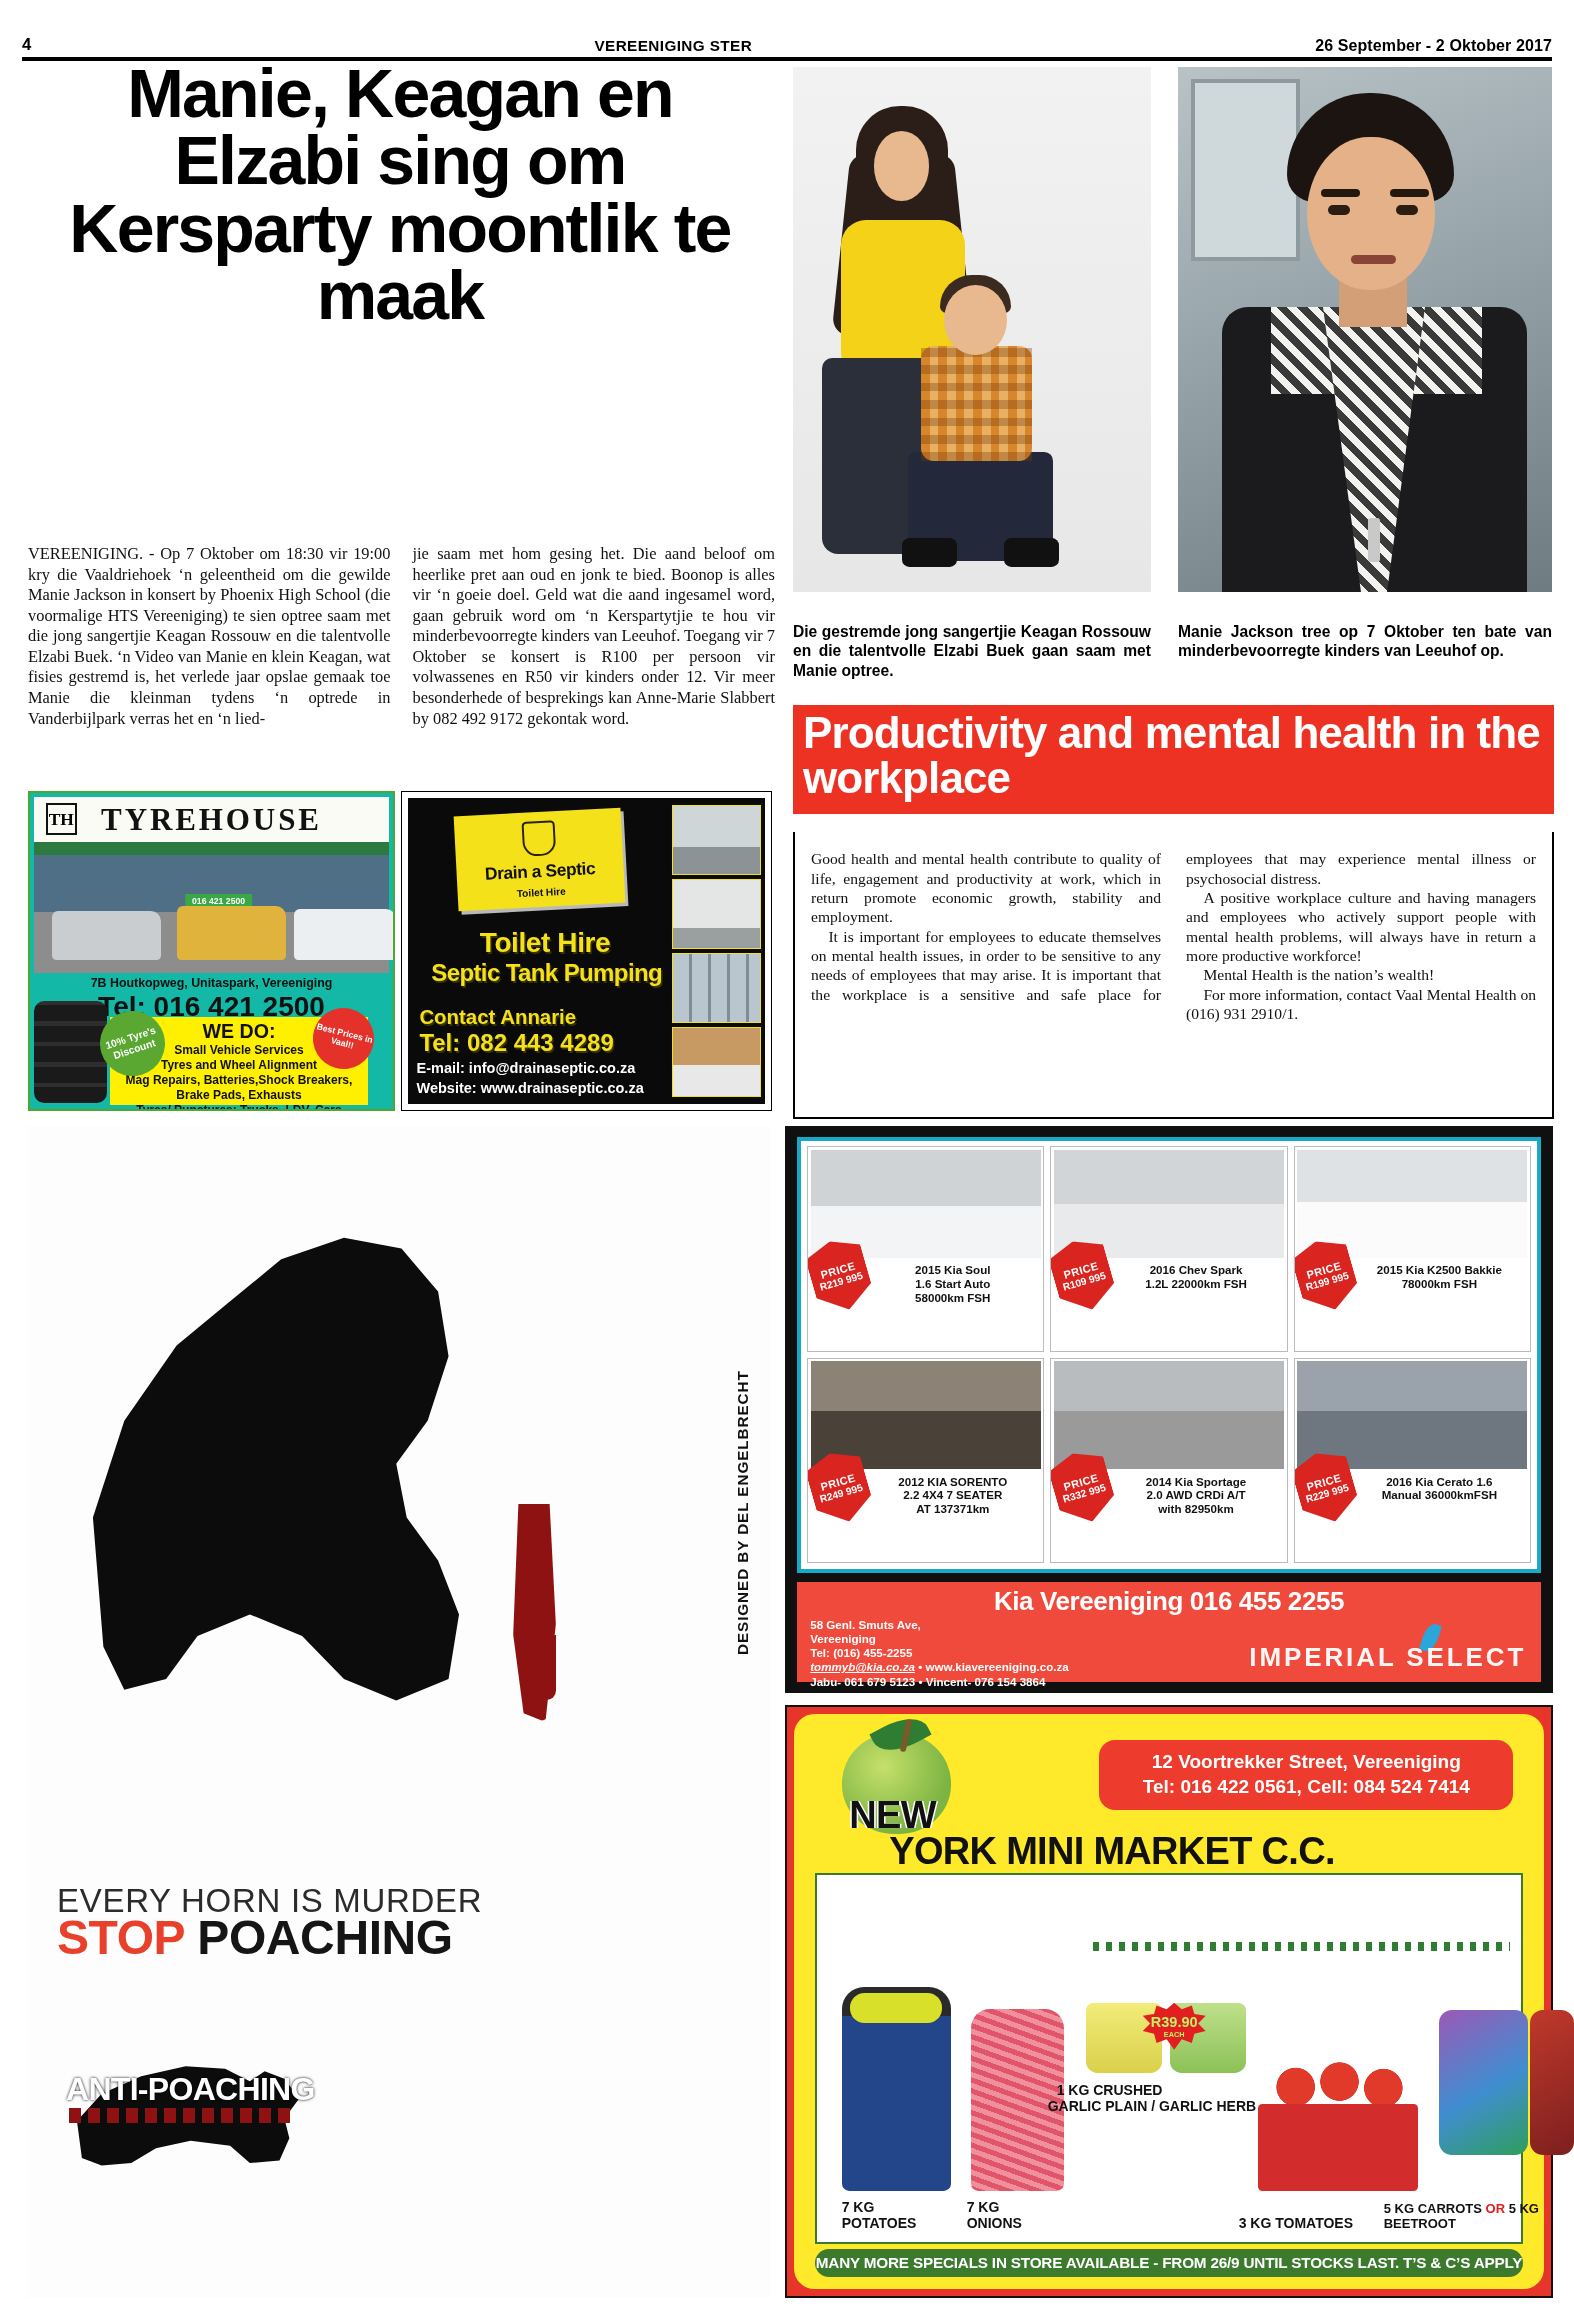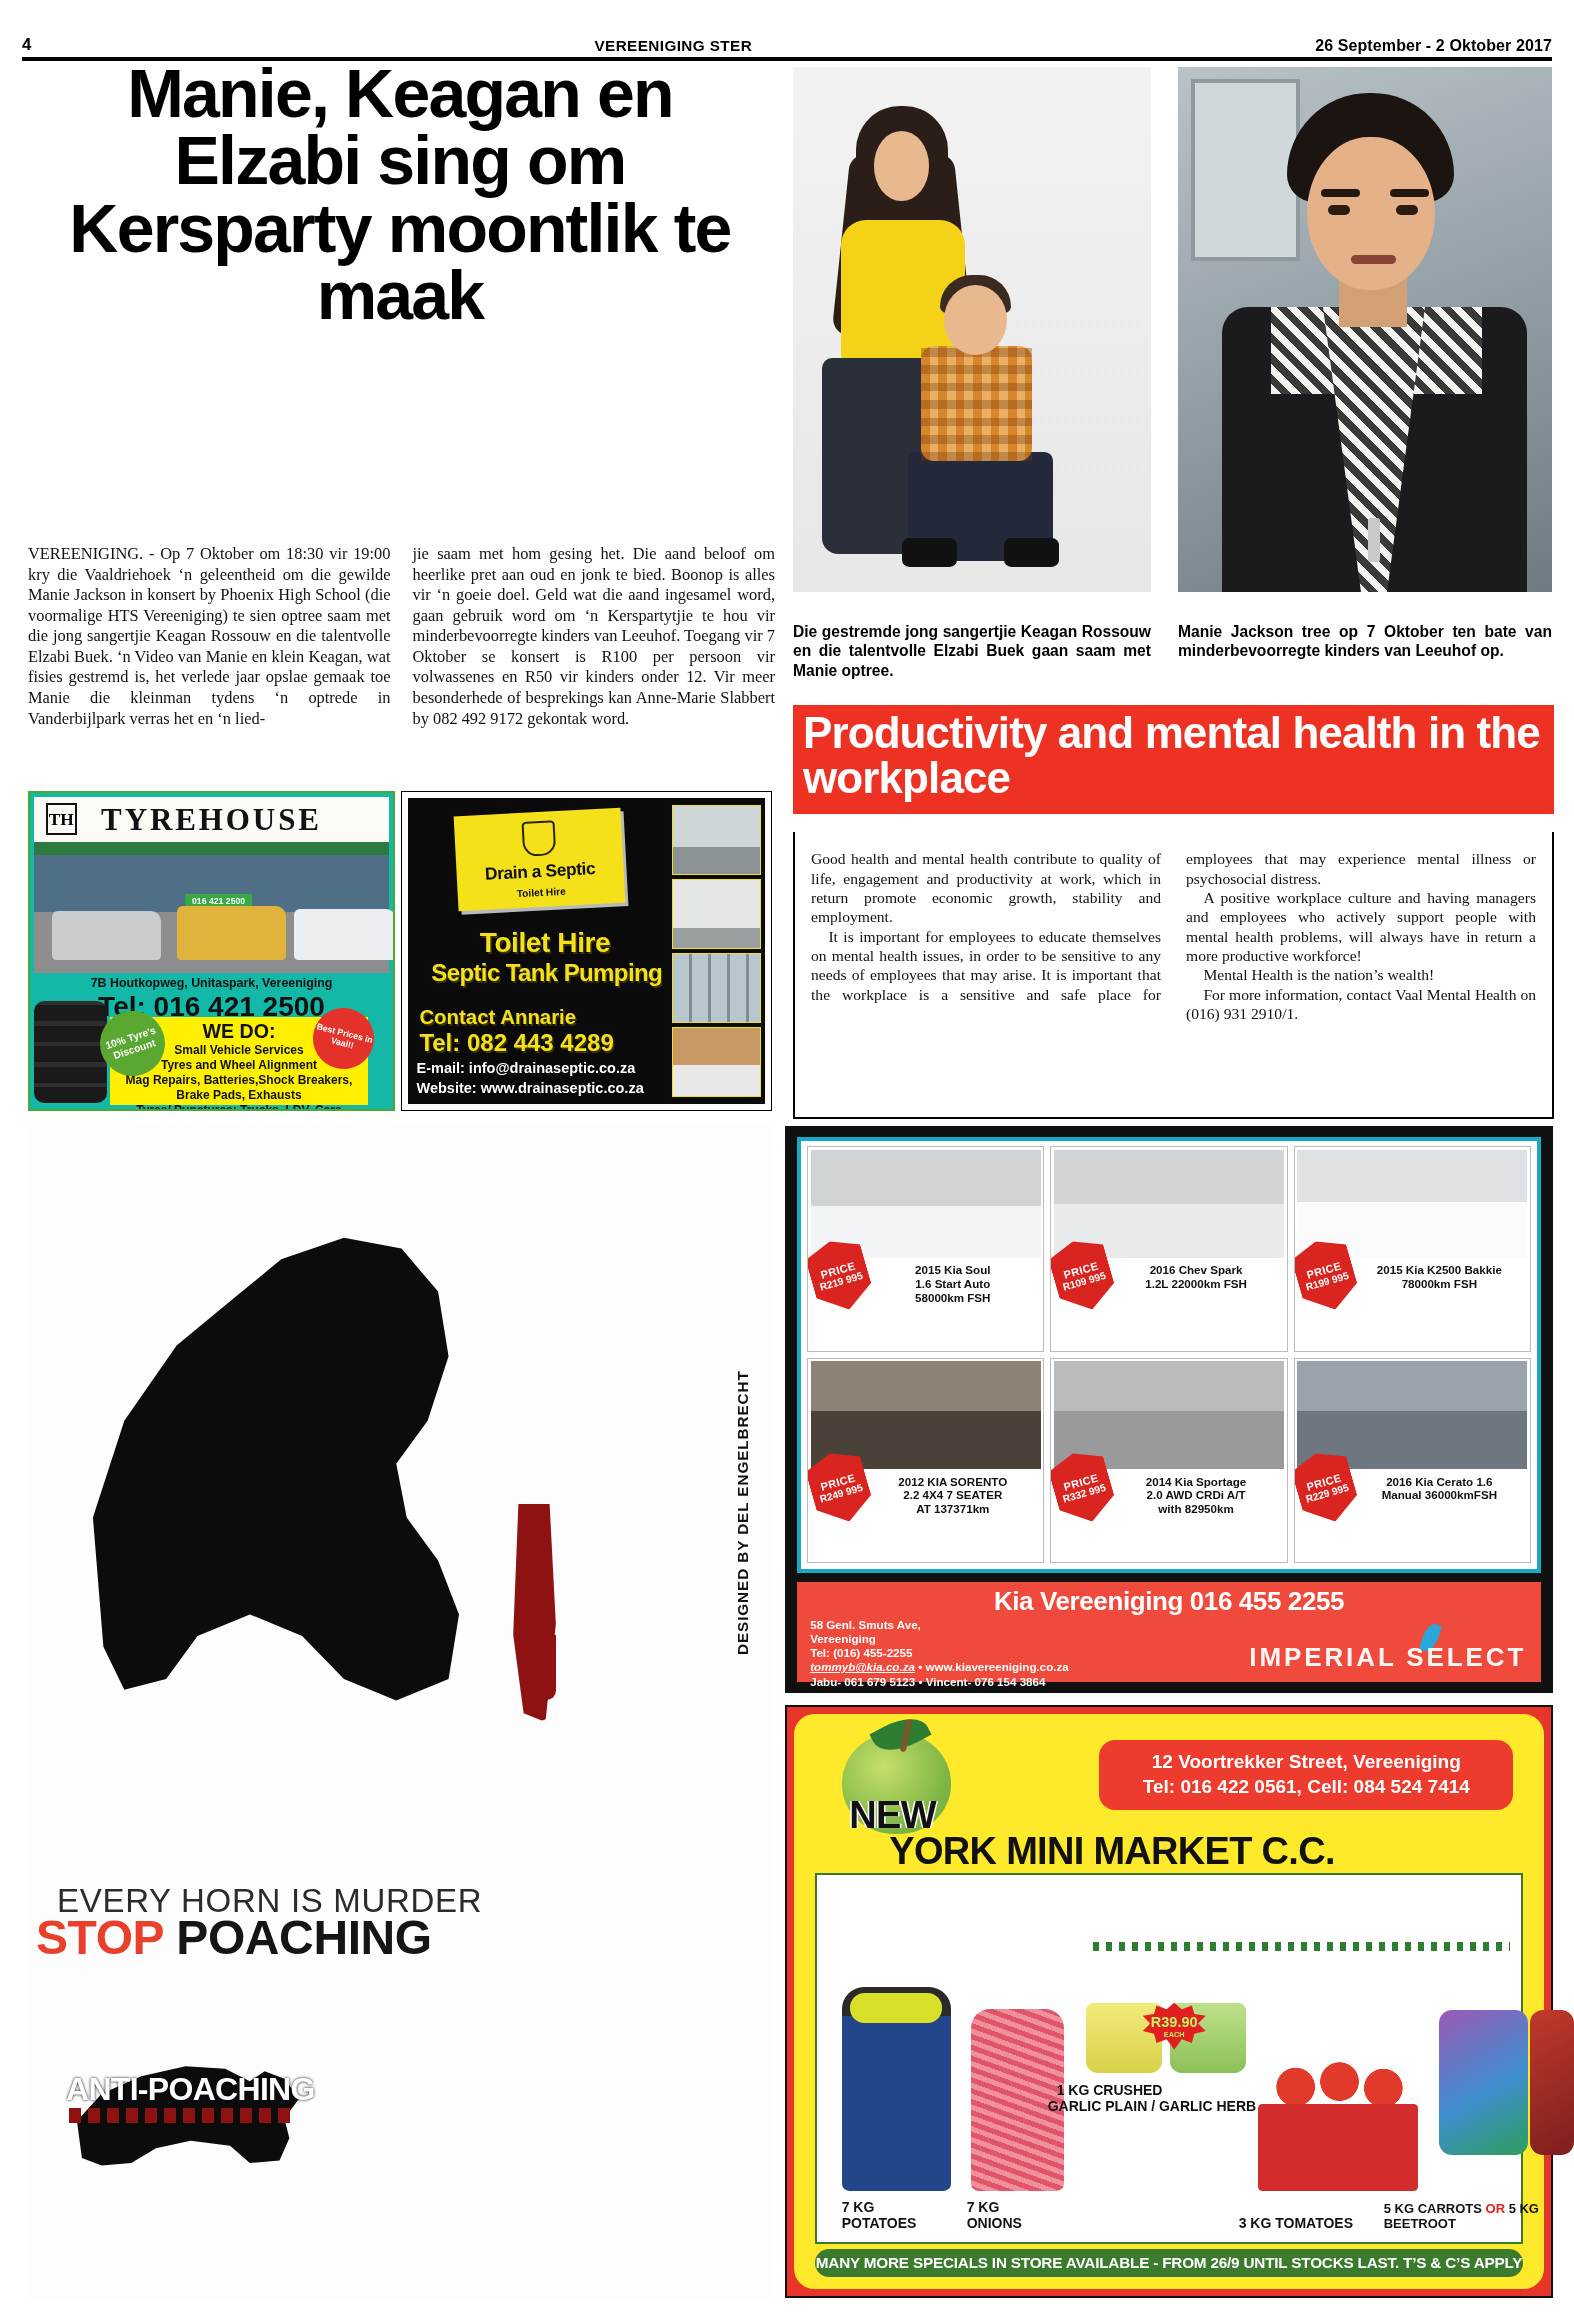--- a/index.html
+++ b/index.html
@@ -230,21 +230,21 @@
   }
   .blood{
     position:absolute; left:480px; top:378px; width:52px; height:218px;
     background:#8e1212; border-radius:0 0 26px 26px;
     clip-path: polygon(20% 0, 80% 0, 92% 55%, 72% 100%, 30% 96%, 10% 60%);
   }
   .blood2{ position:absolute; left:509px; top:509px; width:19px; height:65px;
            background:#8e1212; border-radius:0 0 10.2px 10.2px;}
   .rh-l1{ position:absolute; left:29px; top:756px; font-size:33px; color:#2b2b2b;
           letter-spacing:0.7px; }
-  .rh-l2{ position:absolute; left:8px; top:784px; font-size:48px; font-weight:bold;
+  .rh-l2{ position:absolute; left:29px; top:784px; font-size:48px; font-weight:bold;
           letter-spacing:-0.4px; }
   .rh-stop{ color:#E8402A; }
   .rh-poach{ color:#151515; }
   .rhino-sm{
     position:absolute; left:44px; top:923px; width:247px; height:124px;
     background:#0c0c0c;
     clip-path: polygon(
       4% 88%, 2% 58%, 12% 36%, 28% 22%, 46% 14%, 62% 16%, 72% 26%,
       78% 18%, 86% 24%, 92% 40%, 86% 56%, 88% 72%, 84% 90%, 72% 92%,
       64% 78%, 48% 74%, 34% 80%, 24% 92%, 12% 94%

